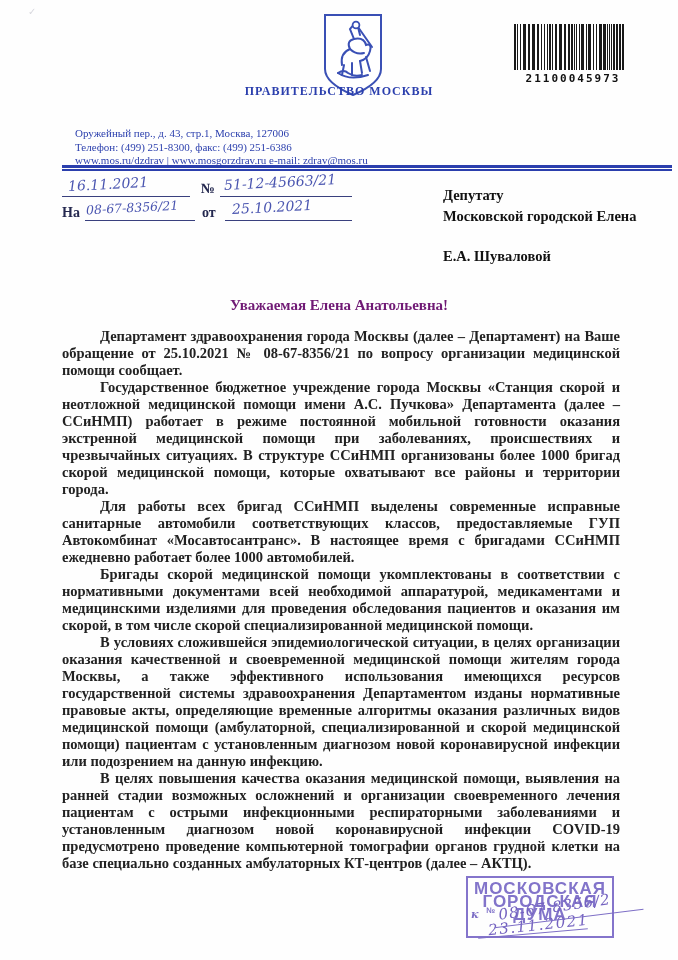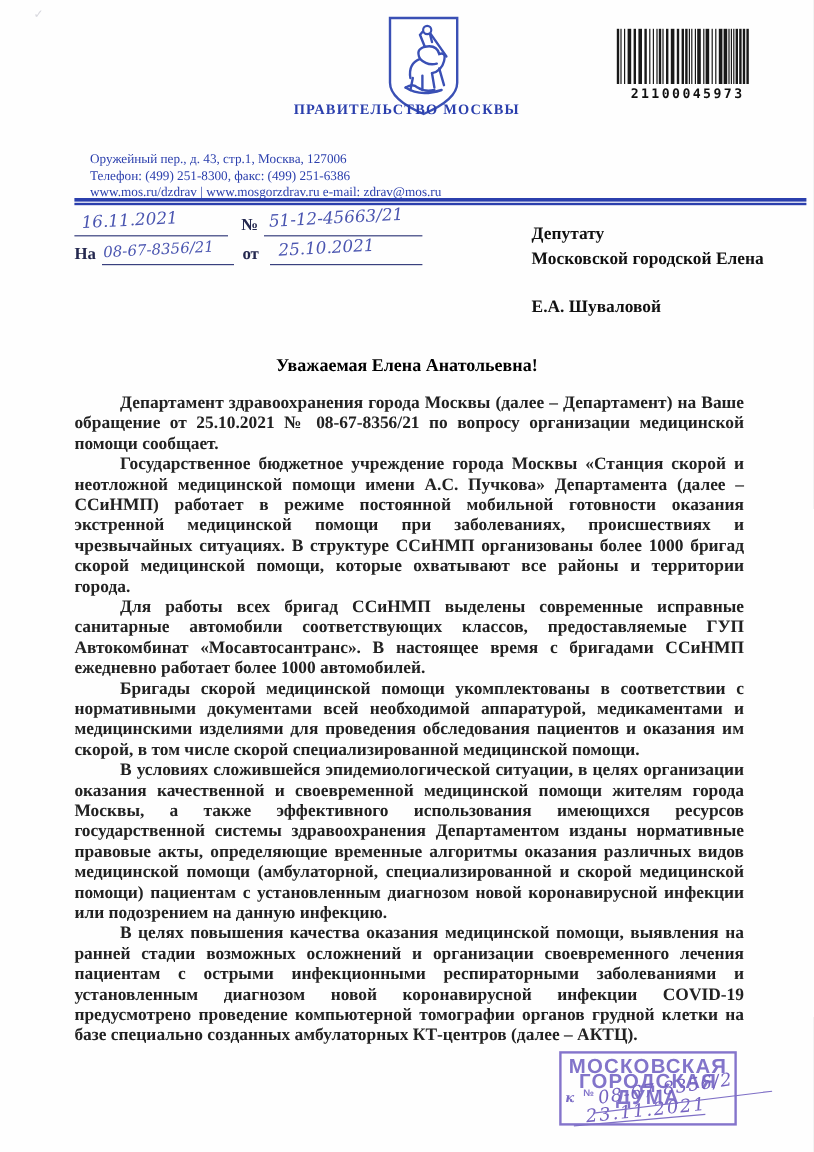--- a/index.html
+++ b/index.html
@@ -42,21 +42,21 @@
   .ref-hand{position:absolute;font-size:14px;transform:rotate(-3deg);}
   
   .recipient{
     position:absolute;left:432px;top:185px;font-weight:bold;font-size:14.5px;
     line-height:21px;color:#111;margin-left:11px;
   }
   .recipient .name{margin-top:19px;}
   
   .salutation{
     position:absolute;left:0;top:297px;width:100%;text-align:center;
-    font-weight:bold;font-size:15px;color:#000000;
+    font-weight:bold;font-size:15px;color:#701a75;
   }
   .letter-body{
     position:absolute;left:62px;top:328px;width:558px;
     font-size:14.5px;line-height:17px;text-align:justify;color:#222;font-weight:bold;
   }
   .letter-body p{margin:0;text-indent:38px;}
   
   .stamp{position:absolute;left:466px;top:876px;width:200px;height:75px;
     font-family:"Liberation Sans",sans-serif;}
   .stamp-box{

